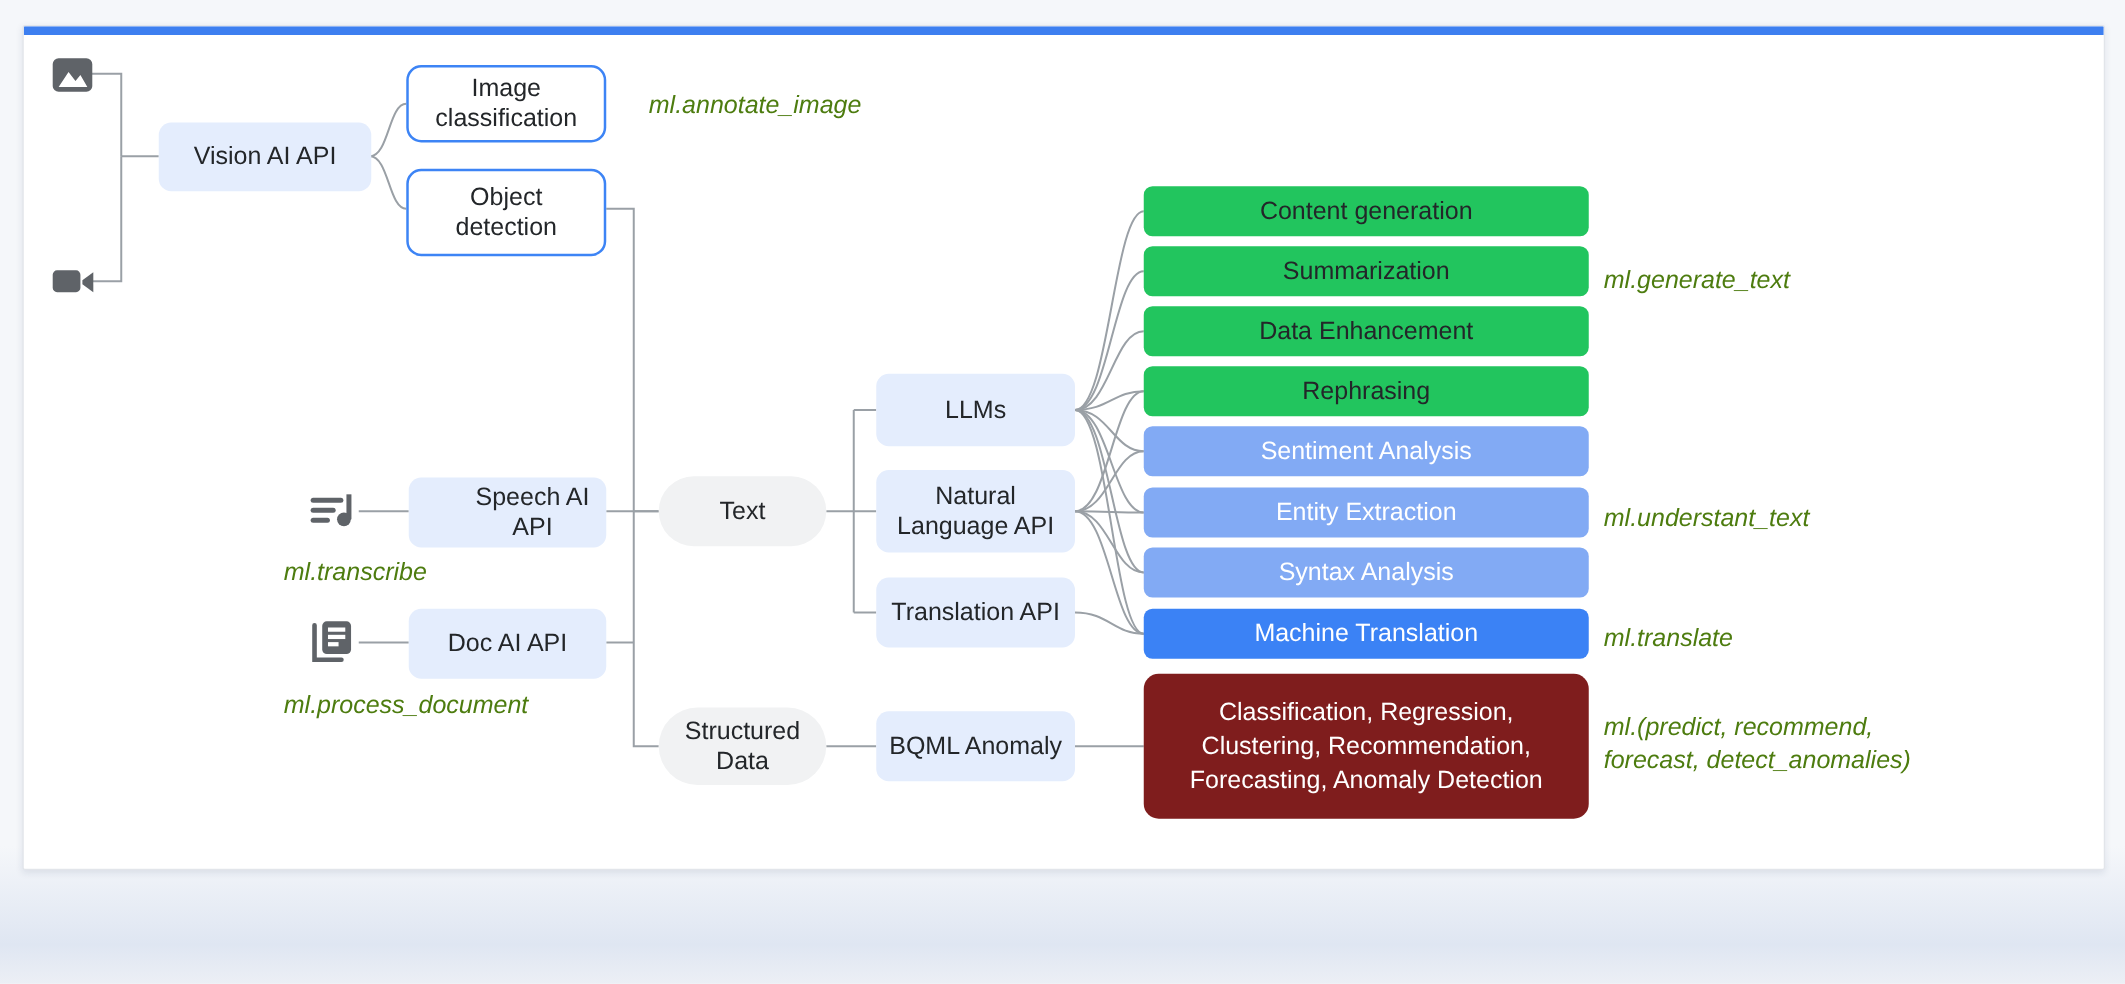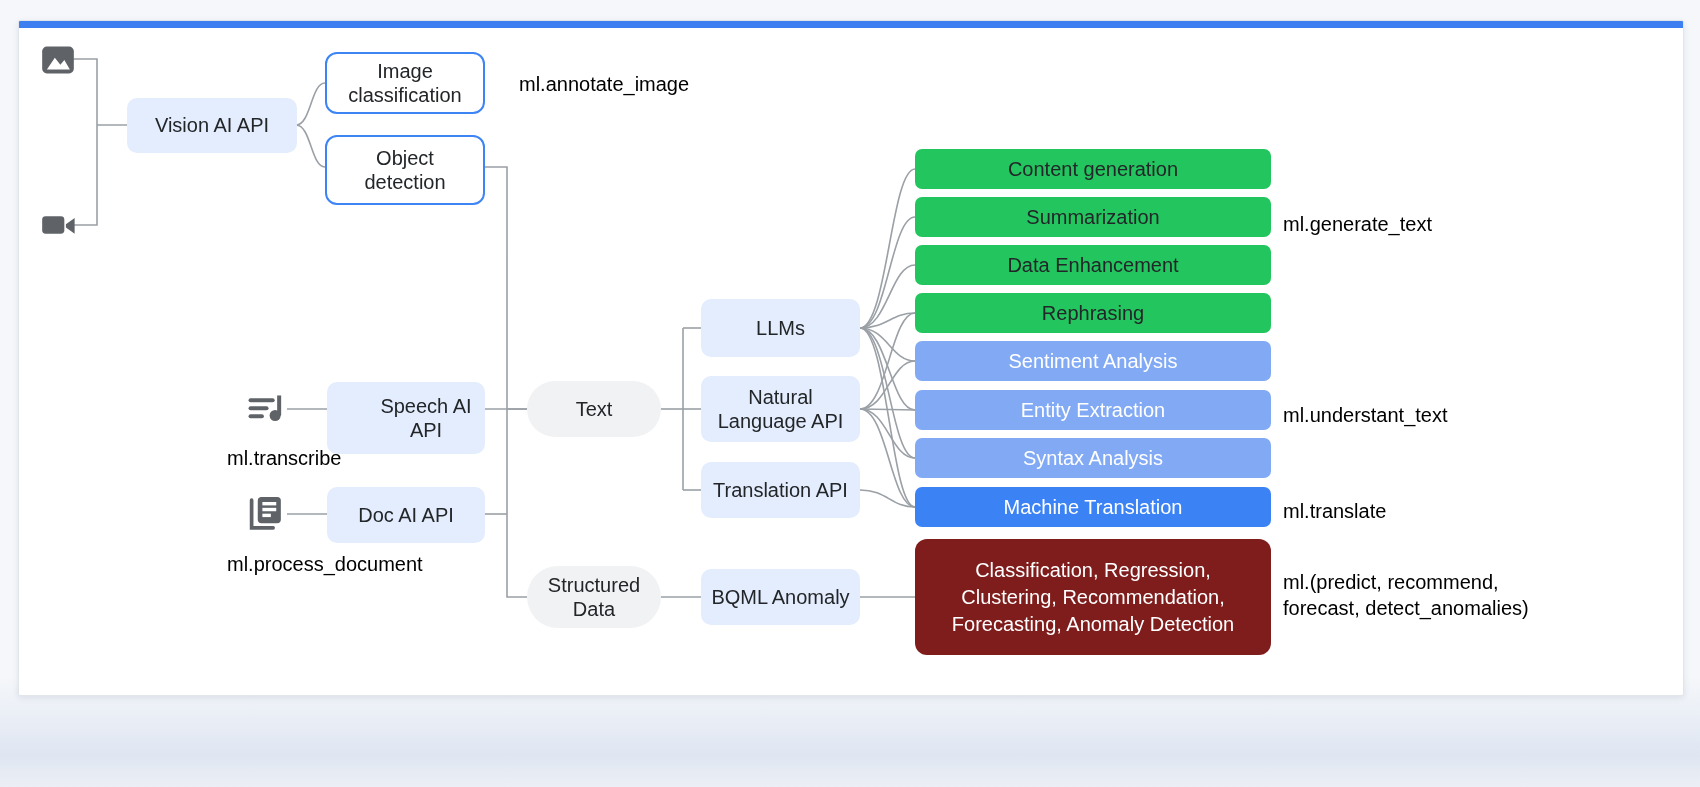--- a/index.html
+++ b/index.html
@@ -71,24 +71,25 @@
     text-align:center;
     line-height:1.35;
   }
   .bar-l1{background:#22c55e;color:#232629;}
   .bar-l2{background:#82aaf4;color:#ffffff;}
   .bar-l3{background:#3b82f5;color:#ffffff;}
   .bar-l4{background:#7f1d1d;color:#ffffff;border-radius:12px;}
 
   .caption{
     position:absolute;
-    color:#000000;
+    color:#4d7c0f;
     font-size:20px;
     line-height:1.32;
     white-space:pre-line;
+    font-style:italic;
   }
 
   .icon{position:absolute;color:#5f6368;}
   .icon svg{display:block;}
 </style>
 </head>
 <body>
 
 <div class="backdrop"></div>
 
@@ -180,21 +181,21 @@
         <rect x="10" y="5.2" width="9" height="2.2" fill="#ffffff"></rect>
         <rect x="10" y="9" width="9" height="2.2" fill="#ffffff"></rect>
         <rect x="10" y="12.8" width="5.5" height="2.2" fill="#ffffff"></rect>
       </svg>
     </div>
 
     <div class="node n-light" style="left:108px;top:77px;width:170px;height:55px;">
       <span>Vision AI API</span>
     </div>
 
-    <div class="node n-light" style="left:308px;top:361px;width:158px;height:72px;padding-left:40px;">
+    <div class="node n-light" style="left:308px;top:361px;width:158px;height:56px;padding-left:40px;">
       <span>Speech AI API</span>
     </div>
 
     <div class="node n-light" style="left:308px;top:466px;width:158px;height:56px;">
       <span>Doc AI API</span>
     </div>
 
     <div class="node n-outline" style="left:306px;top:31px;width:160px;height:62px;">
       <span class="ml" style="white-space: pre-line;">Image
 classification</span>

